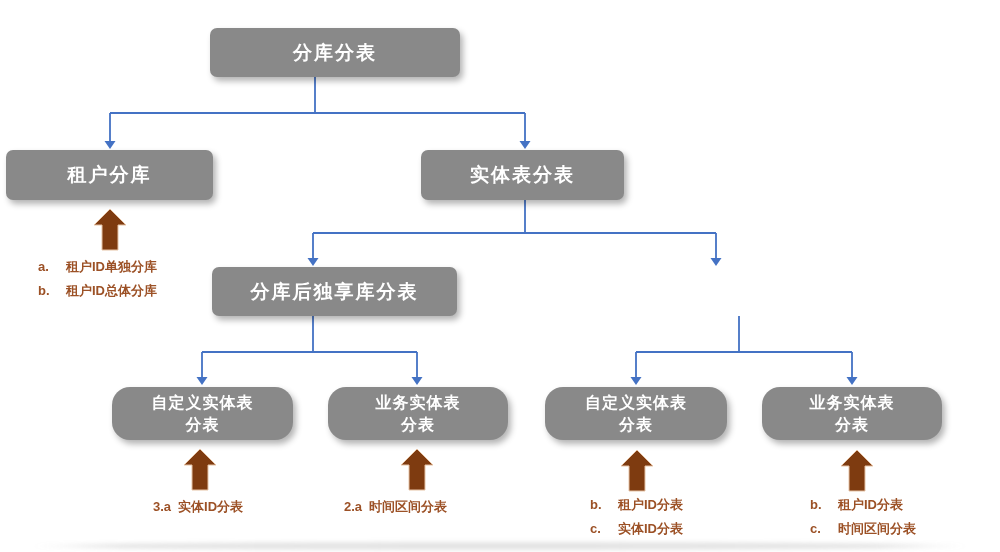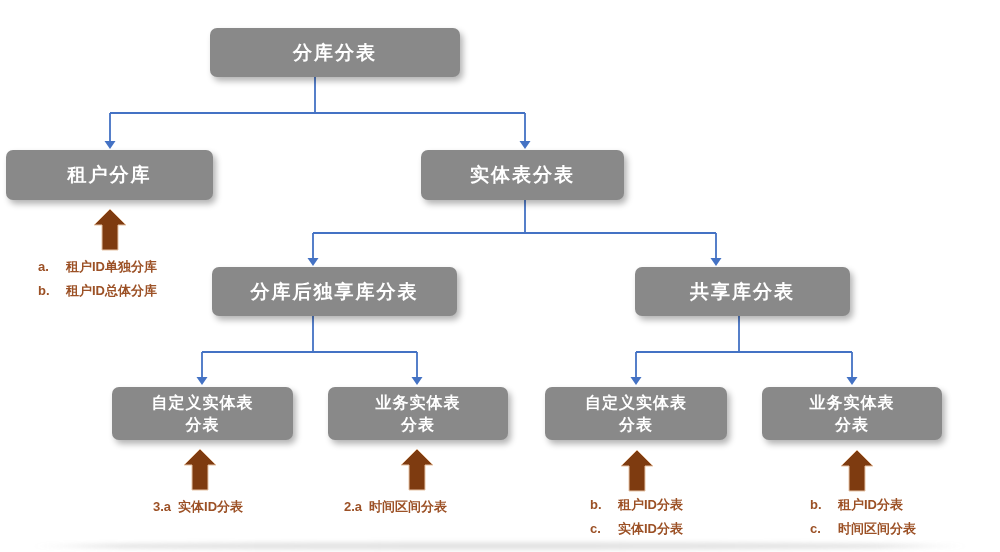--- a/index.html
+++ b/index.html
@@ -8,21 +8,21 @@
     font-family:"Liberation Sans", sans-serif; overflow:hidden;
   }
   .layer { position:absolute; left:0; top:0; width:1000px; height:552px; pointer-events:none; }
   .node {
     position:absolute; background:#898989; color:#ffffff; border-radius:7px;
     display:flex; flex-direction:column; align-items:center; justify-content:center;
     text-align:center; font-weight:bold;
     box-shadow:3px 4px 6px rgba(0,0,0,0.30);
   }
   .node.lg { font-size:19px; letter-spacing:2px; }
-  .node.sm { font-size:16px; letter-spacing:1px; line-height:1.35; }
+  .node.sm { font-size:16px; letter-spacing:1px; line-height:1.35;border-radius:18px; }
   .ann {
     position:absolute; color:#9C5126; font-weight:bold; font-size:13px; line-height:14px;
   }
   .ann-row { display:flex; align-items:baseline; margin-bottom:10px; white-space:nowrap; }
   .ann-row .marker { flex:none; width:28px; }
   .ann-row.inline .marker { width:auto; margin-right:7px; }
   .edge-shadow {
     position:absolute; left:30px; right:30px; top:542px; height:8px;
     background:linear-gradient(to right, rgba(120,120,120,0) 0%, rgba(120,120,120,0.20) 10%, rgba(120,120,120,0.20) 90%, rgba(120,120,120,0) 100%);
     border-radius:50%; filter:blur(2px);
@@ -65,23 +65,20 @@
 
   <div class="node lg" style="left:6px; top:150px; width:207px; height:50px;">
     <span>租户分库</span>
   </div>
   <div class="node lg" style="left:421px; top:150px; width:203px; height:50px;">
     <span>实体表分表</span>
   </div>
 
   <div class="node lg" style="left:212px; top:267px; width:245px; height:49px;align-items:center;">
     <span>分库后独享库分表</span>
-  </div>
-  <div class="node lg" style="left:635px; top:267px; width:215px; height:49px;">
-    <span>共享库分表</span>
   </div>
 
   <div class="node sm" style="left:112px; top:387px; width:181px; height:53px;">
     <span>自定义实体表</span>
     <span>分表</span>
   </div>
   <div class="node sm" style="left:328px; top:387px; width:180px; height:53px;">
     <span>业务实体表</span>
     <span>分表</span>
   </div>

